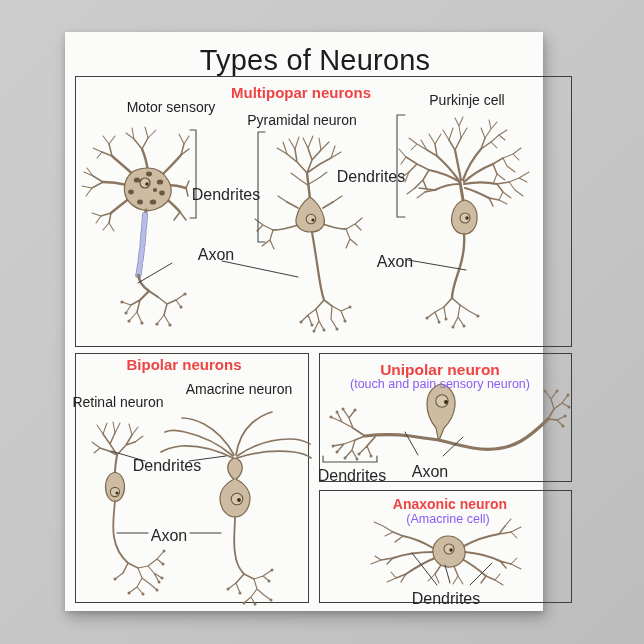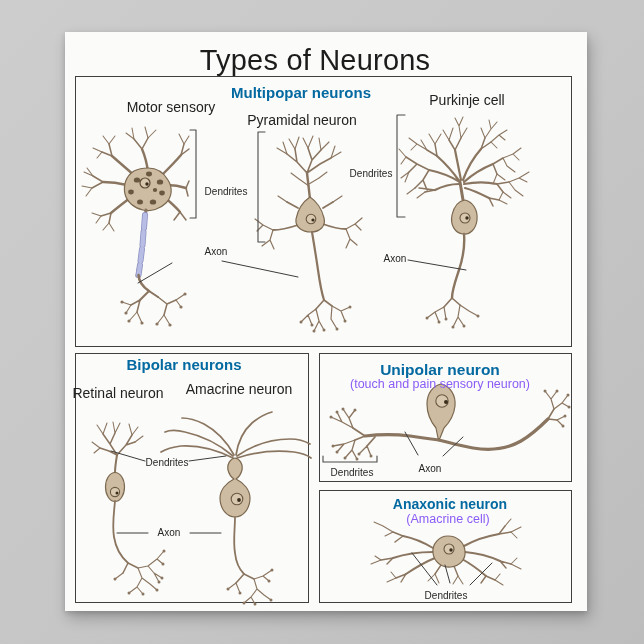--- a/index.html
+++ b/index.html
@@ -1,29 +1,29 @@
 <!DOCTYPE html>
 <html><head>
 <meta charset="utf-8">
 <style>
   html,body{margin:0;padding:0;width:644px;height:644px;overflow:hidden;
     background:linear-gradient(135deg,#cdcdcd 0%,#c6c6c6 55%,#bdbdbd 100%);
     font-family:"Liberation Sans",sans-serif;}
   .poster{position:absolute;left:65px;top:32px;width:478px;height:579px;
-    background:#fbfbf9;box-shadow:3px 7px 14px rgba(0,0,0,.24),0 2px 5px rgba(0,0,0,.15);padding-left:44px;}
+    background:#fbfbf9;box-shadow:3px 7px 14px rgba(0,0,0,.24),0 2px 5px rgba(0,0,0,.15);}
   .panel{position:absolute;border:1px solid #3f3f3f;box-sizing:border-box;}
   #panel-multipolar{left:10px;top:44px;width:497px;height:271px;}
   #panel-bipolar{left:10px;top:321px;width:234px;height:250px;}
   #panel-unipolar{left:254px;top:321px;width:253px;height:129px;}
   #panel-anaxonic{left:254px;top:458px;width:253px;height:113px;}
   .t{position:absolute;transform:translateX(-50%);white-space:nowrap;z-index:3;}
   .title{font-size:29px;color:#1c1c1c;letter-spacing:.2px;}
-  .hdr{font-size:15px;font-weight:bold;color:#0369a1;}
+  .hdr{font-size:15px;font-weight:bold;color:#ef4444;}
   .nlbl{font-size:14px;color:#222;}
-  .lbl{font-size:10px;color:#262626;text-align:right;}
+  .lbl{font-size:16px;color:#262626;text-align:right;}
   .sub{font-size:12.5px;color:#8b5cf6;}
   svg.art{position:absolute;left:0;top:0;z-index:1;pointer-events:none;}
 </style>
 </head>
 <body>
 
 <div class="poster">
 
   <span class="t title" style="left:250px;top:12px">Types of Neurons</span>
 
@@ -35,21 +35,21 @@
   <span class="t hdr" style="left:236px;top:52px">Multipopar neurons</span>
   <span class="t nlbl" style="left:106px;top:67px">Motor sensory</span>
   <span class="t nlbl" style="left:237px;top:80px">Pyramidal neuron</span>
   <span class="t nlbl" style="left:402px;top:60px">Purkinje cell</span>
   <span class="t lbl" style="left:161px;top:154px">Dendrites</span>
   <span class="t lbl" style="left:306px;top:136px">Dendrites</span>
   <span class="t lbl" style="left:151px;top:214px">Axon</span>
   <span class="t lbl" style="left:330px;top:221px">Axon</span>
 
   <span class="t hdr" style="left:119px;top:324px">Bipolar neurons</span>
-  <span class="t nlbl" style="left:53px;top:353px">Retinal neuron</span>
+  <span class="t nlbl" style="left:53px;top:362px">Retinal neuron</span>
   <span class="t nlbl" style="left:174px;top:349px">Amacrine neuron</span>
   <span class="t lbl" style="left:102px;top:425px">Dendrites</span>
   <span class="t lbl" style="left:104px;top:495px">Axon</span>
 
   <span class="t hdr" style="left:375px;top:329px;font-size:15.5px">Unipolar neuron</span>
   <span class="t sub" style="left:375px;top:345px">(touch and pain sensory neuron)</span>
   <span class="t lbl" style="left:287px;top:435px">Dendrites</span>
   <span class="t lbl" style="left:365px;top:431px">Axon</span>
 
   <span class="t hdr" style="left:385px;top:464px;font-size:14px">Anaxonic neuron</span>

